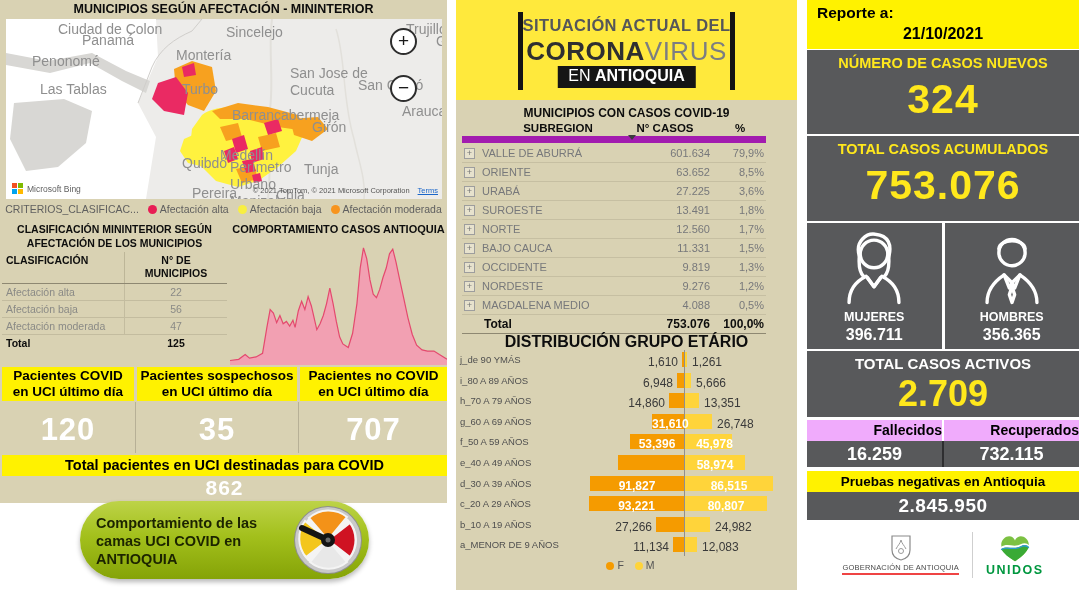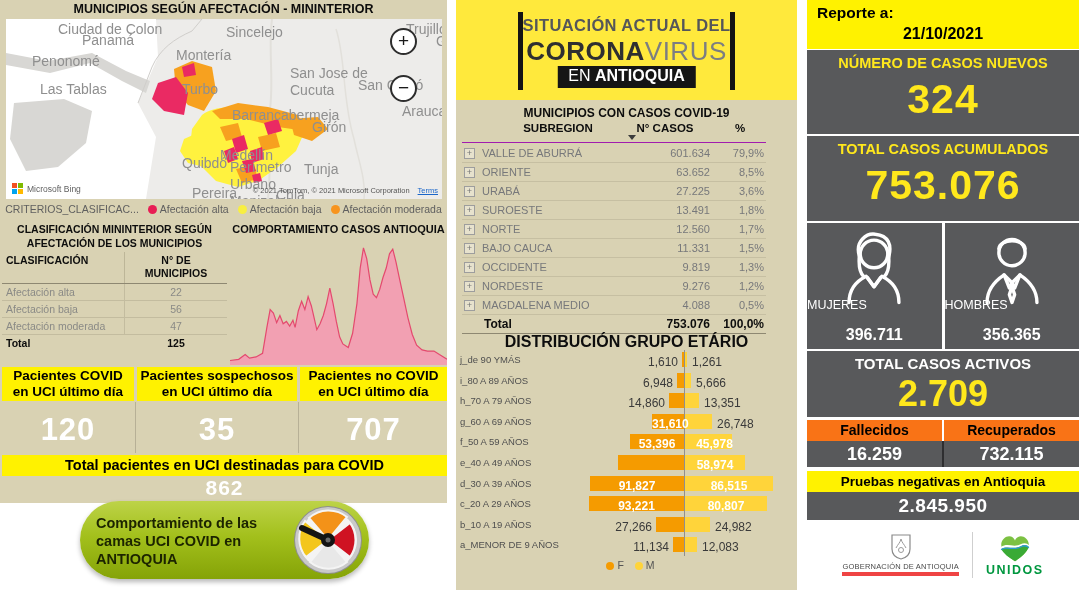--- a/index.html
+++ b/index.html
@@ -56,21 +56,21 @@
   #mid-header{position:absolute;left:456px;top:0;width:341px;height:100px;background:#ffe93c}
   .hbar{position:absolute;top:12px;width:5px;height:78px;background:#141414}
   #mh1{position:absolute;top:16px;width:100%;text-align:center;font-weight:bold;font-size:16.5px;letter-spacing:.4px;color:#55565a}
   #mh2{position:absolute;top:36px;width:100%;text-align:center;font-size:26px;letter-spacing:.5px;color:#2f2f31}
   #mh2 .b{font-weight:bold}
   #mh2 .l{font-weight:normal;color:#7c7e82}
   #mh3{position:absolute;top:66px;left:50%;transform:translateX(-50%);background:#151515;color:#fff;font-size:16px;padding:1px 11px 3px;white-space:nowrap}
   #mh3 .b{font-weight:bold}
   #mid-body{position:absolute;left:456px;top:100px;width:341px;height:490px;background:#d9d2b3}
   #muni-title{position:absolute;top:6px;width:100%;text-align:center;font-weight:bold;font-size:12px;color:#0d0d0d}
-  #muni-head{position:absolute;top:22px;left:6px;width:304px;height:21px;font-weight:bold;font-size:11.5px;color:#0d0d0d;border-bottom:1px solid #a21caf}
+  #muni-head{position:absolute;top:22px;left:6px;width:304px;height:21px;font-weight:bold;font-size:11.5px;color:#0d0d0d;border-bottom:7px solid #a21caf}
   #muni-head .h-sub{position:absolute;left:36px;width:120px;text-align:center}
   #muni-head .h-cases{position:absolute;left:160px;width:86px;text-align:center}
   #muni-head .h-pct{position:absolute;left:258px;width:40px;text-align:center}
   .sort-arrow{position:absolute;left:166px;top:13px;width:0;height:0;border-left:4px solid transparent;border-right:4px solid transparent;border-top:5px solid #3c3c3c}
   #muni-rows{position:absolute;top:44px;left:6px;width:304px}
   .muni-row{display:flex;align-items:center;height:19px;border-bottom:1px solid #c6bfa2;font-size:11px;color:#77787b}
   .muni-row .plus{width:11px;height:11px;border:1px solid #9d9d9d;background:#e7e2cd;color:#777;font-size:9px;line-height:9px;text-align:center;margin:0 7px 0 2px;flex:none}
   .muni-row .mname{flex:1;white-space:nowrap}
   .muni-row .mcases{width:74px;text-align:right}
   .muni-row .mpct{width:56px;text-align:right;padding-right:2px}
@@ -96,35 +96,35 @@
   #report{top:0;height:49px}
   #report-label{position:absolute;left:10px;top:4px;font-size:15.5px;font-weight:bold;color:#000}
   #report-date{position:absolute;top:25px;width:100%;text-align:center;font-size:16px;font-weight:bold;color:#000}
   #newcases{top:50px;height:84px}
   #totalcases{top:136px;height:85px}
   .kpi-label-y{position:absolute;top:5px;width:100%;text-align:center;font-weight:bold;font-size:14.5px;color:#ffe81c}
   .kpi-big-y{position:absolute;top:26px;width:100%;text-align:center;font-weight:bold;font-size:41px;color:#ffe81c;letter-spacing:1px}
   #genders{top:223px;height:126px;display:flex;gap:3px}
   .gender{flex:1;background:#58595b;position:relative}
   .gender svg{position:absolute;left:50%;transform:translateX(-50%);top:6px}
-  .glabel{position:absolute;bottom:37px;width:100%;text-align:left;font-weight:normal;font-size:12.5px;color:#fff}
+  .glabel{position:absolute;bottom:25px;width:100%;text-align:center;font-weight:bold;font-size:12.5px;color:#fff}
   .gval{position:absolute;bottom:5px;width:100%;text-align:center;font-weight:bold;font-size:16px;color:#fff}
   #active{top:351px;height:66px}
   #active .alabel{position:absolute;top:4px;width:100%;text-align:center;font-weight:bold;font-size:15px;color:#fff}
   #active .aval{position:absolute;top:22px;width:100%;text-align:center;font-weight:bold;font-size:36px;color:#ffe81c}
   #fr-heads{top:420px;height:21px;display:flex;gap:2px}
-  #fr-heads .cell{flex:1;background:#f97316;font-weight:bold;font-size:14px;line-height:21px;text-align:center;color:#000}
+  #fr-heads .cell{flex:1;background:#f0abfc;font-weight:bold;font-size:14px;line-height:21px;text-align:right;color:#000}
   #fr-vals{top:441px;height:26px;display:flex}
   #fr-vals .cell{flex:1;background:#58595b;color:#fff;font-weight:bold;font-size:18px;line-height:26px;text-align:center}
   #fr-vals .cell+.cell{border-left:2px solid #2e2e30}
   #pruebas-head{top:471px;height:21px;font-weight:bold;font-size:13.5px;line-height:21px;text-align:center;color:#000}
   #pruebas-val{top:492px;height:28px;color:#fff;font-weight:bold;font-size:19px;line-height:28px;text-align:center;letter-spacing:.5px}
   #logos{top:520px;height:70px;background:#fff;display:flex;align-items:center;justify-content:center;gap:13px}
   .gov{display:flex;flex-direction:column;align-items:center;gap:2px}
-  .gov-text{font-size:7.5px;color:#4a4a4a;letter-spacing:.2px;border-bottom:4px solid #ef4444;padding-bottom:1px}
+  .gov-text{font-size:7.5px;color:#4a4a4a;letter-spacing:.2px;border-bottom:2px solid #ef4444;padding-bottom:1px}
   .ldiv{width:1px;height:46px;background:#cfcfcf}
   .unidos{display:flex;flex-direction:column;align-items:center}
   .unidos-text{font-weight:bold;font-size:12.5px;color:#00973f;letter-spacing:1.5px}
 </style>
 </head>
 <body>
 
 <div id="stage">
 
   <div id="left">

